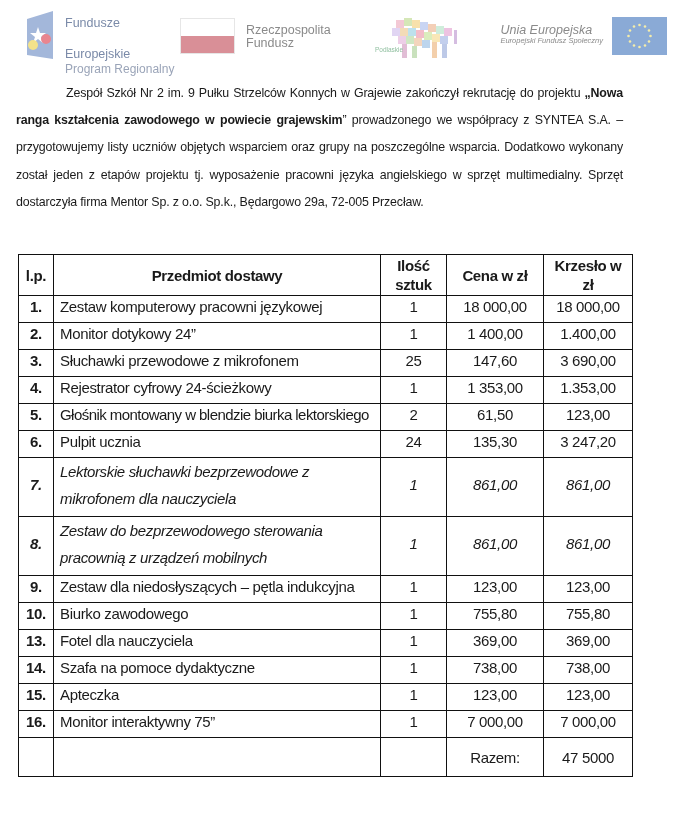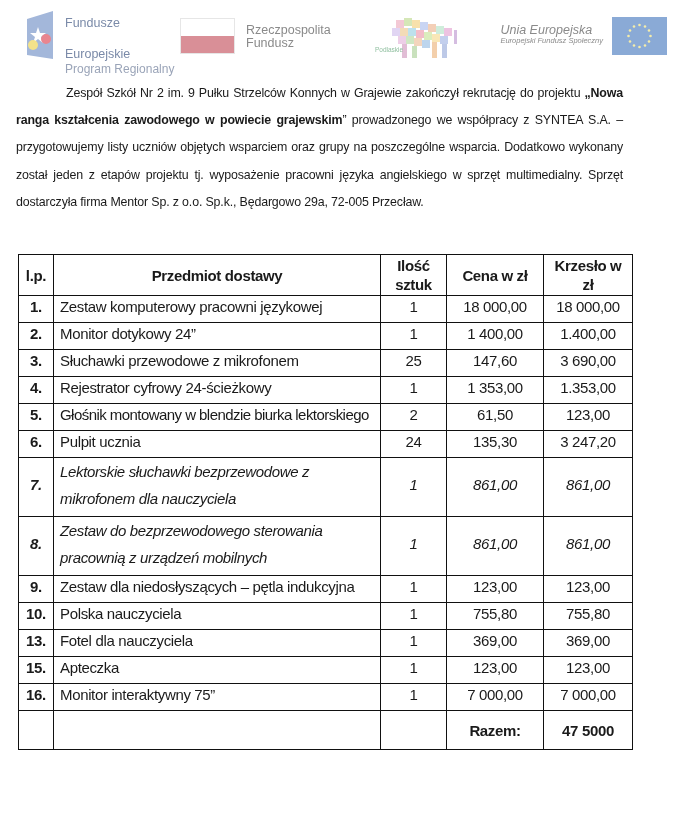--- a/index.html
+++ b/index.html
@@ -28,21 +28,21 @@
   table.tbl { position: absolute; left: 18px; top: 254px; border-collapse: collapse; width: 614px; font-family: "Liberation Sans", sans-serif; font-size: 15px; color: #1a1a1a; letter-spacing: -0.35px; table-layout: fixed; }
   .tbl td, .tbl th { border: 1.4px solid #111; padding: 0 6px; vertical-align: top; }
   .tbl th { font-weight: bold; text-align: center; vertical-align: middle; height: 40px; line-height: 19px; }
   .tbl td { height: 26px; line-height: 21px; padding-top: 0; }
   .tbl td.lp { text-align: center; font-weight: bold; }
   .tbl td.c { text-align: center; }
   .tbl tr.tall td { height: 52px; font-style: italic; }
   .tbl tr.tall td.lp, .tbl tr.tall td.c { vertical-align: middle; padding-bottom: 6px; }
   .tbl tr.tall td.name { line-height: 27px; }
   .tbl tr.total td { height: 38px; vertical-align: middle; }
-  .tbl tr.total td.c { font-weight: bold; margin-left: 40px; }
+  .tbl tr.total td.c { font-weight: normal; margin-left: 40px; }
 </style>
 </head>
 <body>
 
 <div class="logos">
 
   <svg class="fe-mark" viewBox="0 0 26 48">
     <polygon points="0,8 26,0 26,48 0,44" fill="#a3b7da"></polygon>
     <polygon points="9,22 11,16 13,22 19,22 14,26 16,32 11,28 6,32 8,26 3,22" fill="#ffffff"></polygon>
     <circle cx="6" cy="34" r="5" fill="#f3e28a"></circle>
@@ -193,31 +193,38 @@
     </tr>
     <tr>
       <td class="lp">9.</td>
       <td class="name">Zestaw dla niedosłyszących – pętla indukcyjna</td>
       <td class="c">1</td>
       <td class="c">123,00</td>
       <td class="c">123,00</td>
     </tr>
     <tr>
       <td class="lp">10.</td>
-      <td class="name">Polska nauczyciela</td>
+      <td class="name">Biurko zawodowego</td>
       <td class="c">1</td>
       <td class="c">755,80</td>
       <td class="c">755,80</td>
     </tr>
     <tr>
       <td class="lp">13.</td>
       <td class="name">Fotel dla nauczyciela</td>
       <td class="c">1</td>
       <td class="c">369,00</td>
       <td class="c">369,00</td>
+    </tr>
+    <tr>
+      <td class="lp">14.</td>
+      <td class="name">Szafa na pomoce dydaktyczne</td>
+      <td class="c">1</td>
+      <td class="c">738,00</td>
+      <td class="c">738,00</td>
     </tr>
     <tr>
       <td class="lp">15.</td>
       <td class="name">Apteczka</td>
       <td class="c">1</td>
       <td class="c">123,00</td>
       <td class="c">123,00</td>
     </tr>
     <tr>
       <td class="lp">16.</td>

